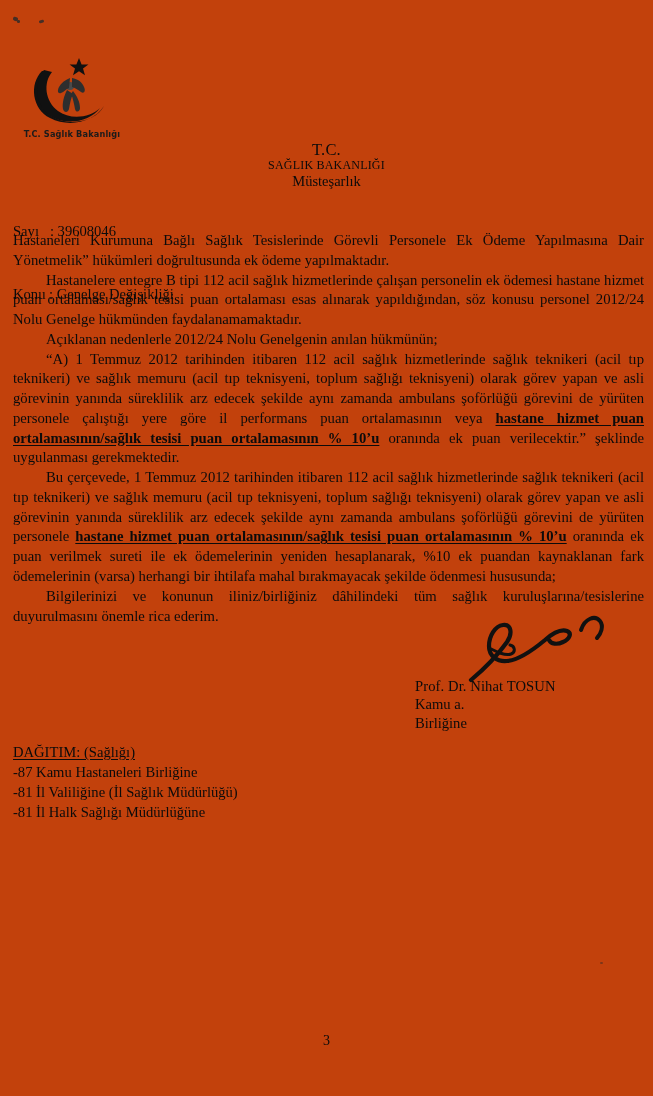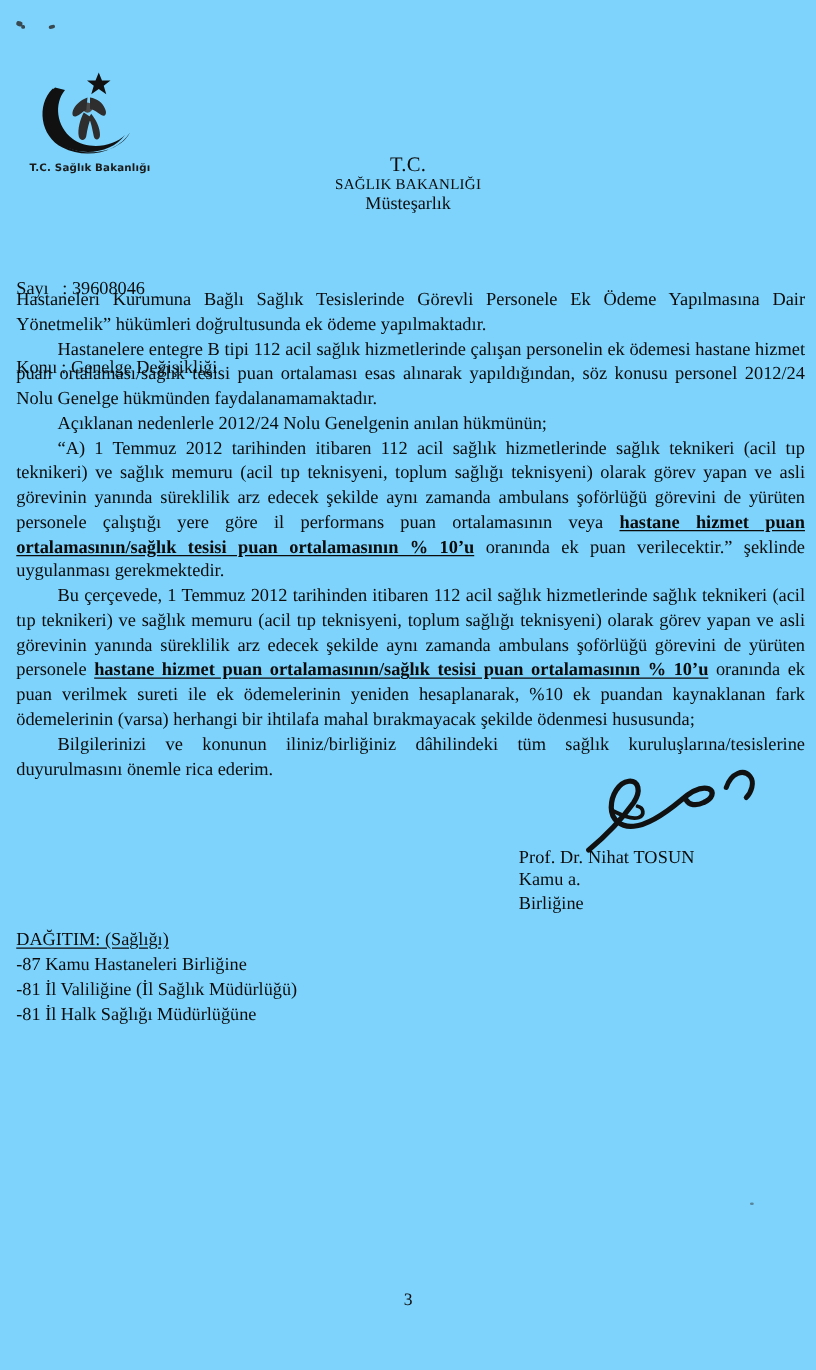--- a/index.html
+++ b/index.html
@@ -5,21 +5,21 @@
 <style>
   html, body {
     margin: 0;
     padding: 0;
     background: #ffffff;
   }
   .page {
     position: relative;
     width: 653px;
     height: 1096px;
-    background: #7dd3fc;
+    background: #c2410c;
     overflow: hidden;
     font-family: "Liberation Serif", "DejaVu Serif", serif;
     color: #0b0b0b;
     -webkit-font-smoothing: antialiased;
   }
 
   
   .speck {
     position: absolute;
     background: #2b2b2b;
@@ -59,21 +59,21 @@
 
   
   .masthead {
     position: absolute;
     left: 0;
     top: 122px;
     width: 653px;
     text-align: center;
     line-height: 1.16;
   }
-  .masthead .l1 { font-size: 16.5px; letter-spacing: .2px; }
+  .masthead .l1 { font-size: 16.5px; letter-spacing: .2px; margin-top: 18px; }
   .masthead .l2 { font-size: 12px; letter-spacing: .2px; }
   .masthead .l3 { font-size: 14.5px; }
 
   
   .meta {
     position: absolute;
     left: 13px;
     top: 180px;
     font-size: 14.6px;
     line-height: 1.42;

